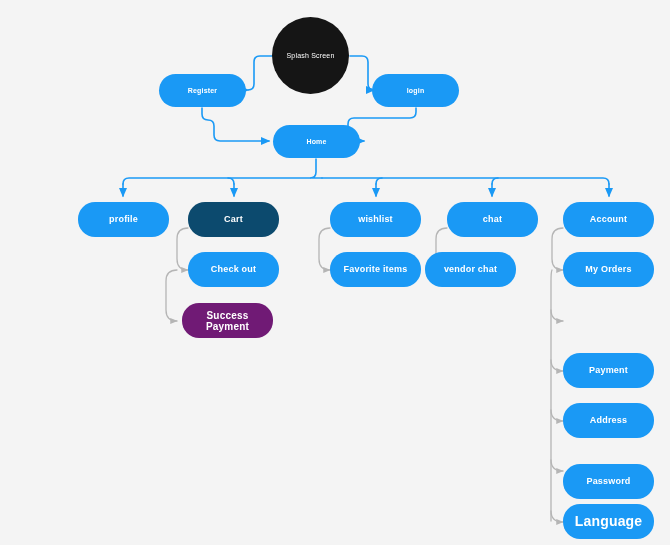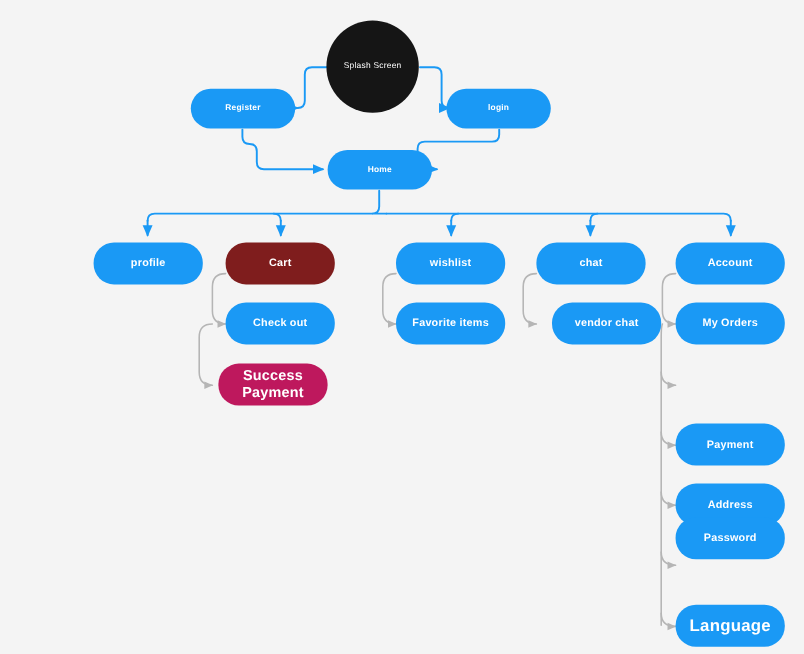--- a/index.html
+++ b/index.html
@@ -119,53 +119,53 @@
   </div>
   <div class="node" style="left: 336px; top: 74px; width: 87px; height: 33px; font-size: 7px; background: rgb(26, 153, 245); color: rgb(255, 255, 255);">
     <span class="node-label">login</span>
   </div>
   <div class="node" style="left: 237px; top: 125px; width: 87px; height: 33px; font-size: 7px; background: rgb(26, 153, 245); color: rgb(255, 255, 255);">
     <span class="node-label">Home</span>
   </div>
   <div class="node" style="left: 42px; top: 202px; width: 91px; height: 35px; font-size: 9px; background: rgb(26, 153, 245); color: rgb(255, 255, 255);">
     <span class="node-label">profile</span>
   </div>
-  <div class="node" style="left: 152px; top: 202px; width: 91px; height: 35px; font-size: 9px; background: #7f1d1d; color: rgb(255, 255, 255);">
+  <div class="node" style="left: 152px; top: 202px; width: 91px; height: 35px; font-size: 9px; background: #0c4a6e; color: rgb(255, 255, 255);">
     <span class="node-label">Cart</span>
   </div>
   <div class="node" style="left: 152px; top: 252px; width: 91px; height: 35px; font-size: 9px; background: rgb(26, 153, 245); color: rgb(255, 255, 255);">
     <span class="node-label">Check out</span>
   </div>
-  <div class="node" style="left: 146px; top: 303px; width: 91px; height: 35px; font-size: 12px; background: #be185d; color: rgb(255, 255, 255);">
+  <div class="node" style="left: 146px; top: 303px; width: 91px; height: 35px; font-size: 10px; background: #701a75; color: rgb(255, 255, 255);">
     <span class="node-label">Success Payment</span>
   </div>
   <div class="node" style="left: 294px; top: 202px; width: 91px; height: 35px; font-size: 9px; background: rgb(26, 153, 245); color: rgb(255, 255, 255);">
     <span class="node-label">wishlist</span>
   </div>
   <div class="node" style="left: 294px; top: 252px; width: 91px; height: 35px; font-size: 9px; background: rgb(26, 153, 245); color: rgb(255, 255, 255);">
     <span class="node-label">Favorite items</span>
   </div>
   <div class="node" style="left: 411px; top: 202px; width: 91px; height: 35px; font-size: 9px; background: rgb(26, 153, 245); color: rgb(255, 255, 255);">
     <span class="node-label">chat</span>
   </div>
-  <div class="node" style="left: 424px; top: 252px; width: 91px; height: 35px; font-size: 9px; background: rgb(26, 153, 245); color: rgb(255, 255, 255);">
+  <div class="node" style="left: 389px; top: 252px; width: 91px; height: 35px; font-size: 9px; background: rgb(26, 153, 245); color: rgb(255, 255, 255);">
     <span class="node-label">vendor chat</span>
   </div>
   <div class="node" style="left: 527px; top: 202px; width: 91px; height: 35px; font-size: 9px; background: rgb(26, 153, 245); color: rgb(255, 255, 255);">
     <span class="node-label">Account</span>
   </div>
   <div class="node" style="left: 527px; top: 252px; width: 91px; height: 35px; font-size: 9px; background: rgb(26, 153, 245); color: rgb(255, 255, 255);">
     <span class="node-label">My Orders</span>
   </div>
   <div class="node" style="left: 527px; top: 403px; width: 91px; height: 35px; font-size: 9px; background: rgb(26, 153, 245); color: rgb(255, 255, 255);">
     <span class="node-label">Address</span>
   </div>
   <div class="node" style="left: 527px; top: 353px; width: 91px; height: 35px; font-size: 9px; background: rgb(26, 153, 245); color: rgb(255, 255, 255);">
     <span class="node-label">Payment</span>
   </div>
-  <div class="node" style="left: 527px; top: 431px; width: 91px; height: 35px; font-size: 9px; background: rgb(26, 153, 245); color: rgb(255, 255, 255);">
+  <div class="node" style="left: 527px; top: 464px; width: 91px; height: 35px; font-size: 9px; background: rgb(26, 153, 245); color: rgb(255, 255, 255);">
     <span class="node-label">Password</span>
   </div>
   <div class="node" style="left: 527px; top: 504px; width: 91px; height: 35px; font-size: 14px; background: rgb(26, 153, 245); color: rgb(255, 255, 255);">
     <span class="node-label">Language</span>
   </div>
 
 </div>
 
 </body></html>

